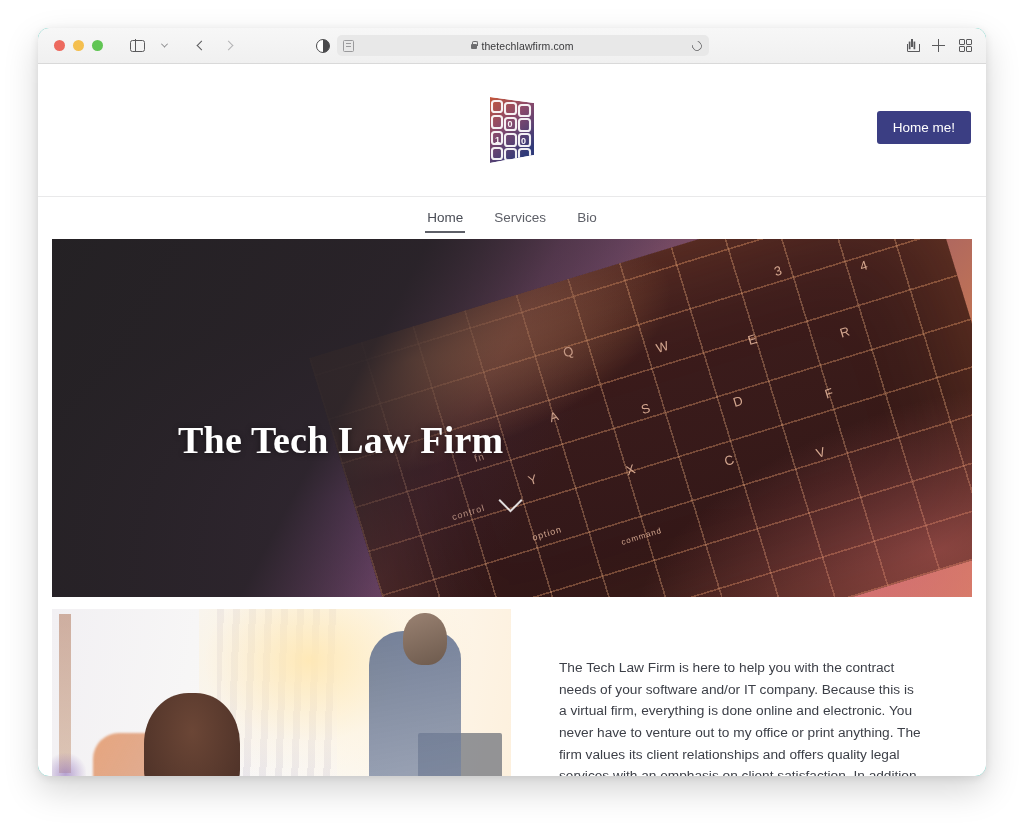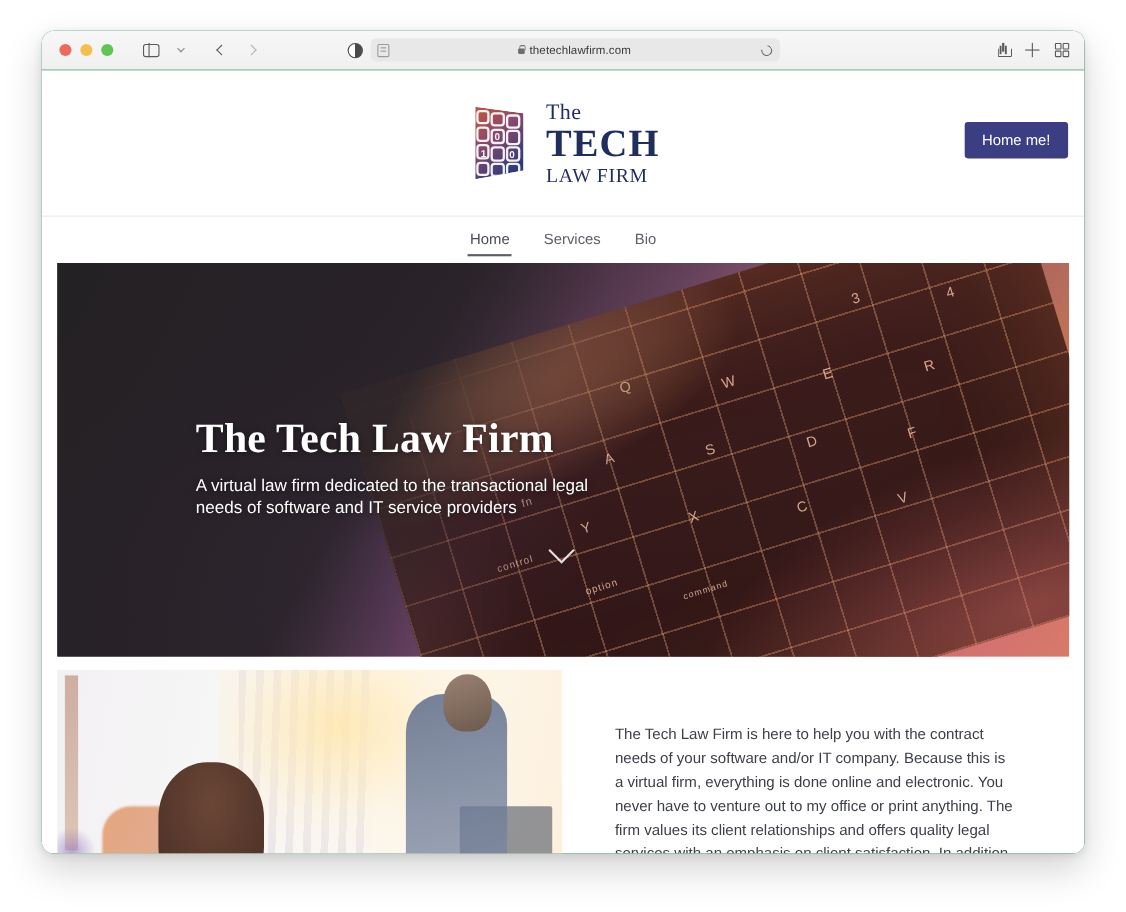--- a/index.html
+++ b/index.html
@@ -8,21 +8,21 @@
     background: #ffffff;
     font-family: "Liberation Sans", sans-serif;
     overflow: hidden;
   }
 
   
   .browser-window {
     position: absolute;
     left: 38px; top: 28px;
     width: 948px; height: 748px;
-    background: #15803d;
+    background: #14b8a6;
     border-radius: 11px;
     box-shadow: 0 14px 34px rgba(0,0,0,0.17), 0 2px 8px rgba(0,0,0,0.09);
     overflow: hidden;
   }
 
   
   .toolbar {
     position: relative;
     height: 36px;
     background: linear-gradient(#f7f7f7, #f0f0f0);
@@ -434,25 +434,20 @@
               <rect x="23" y="56" width="11" height="11" rx="2.6"></rect>
               <rect x="37" y="56" width="11" height="11" rx="2.6"></rect>
             </g>
             <g fill="#ffffff" font-family="Liberation Sans, sans-serif" font-size="9" font-weight="bold" opacity="0.95">
               <text x="25.5" y="34">0</text>
               <text x="13" y="50">1</text>
               <text x="39" y="51">0</text>
             </g>
           </g>
         </svg>
-        <div class="logo-text">
-          <div class="logo-the">The</div>
-          <div class="logo-tech">TECH</div>
-          <div class="logo-law">LAW FIRM</div>
-        </div>
       </div>
       <button class="email-btn">Home me!</button>
     </div>
 
     <div class="site-nav">
       <span class="nav-link active">Home</span>
       <span class="nav-link">Services</span>
       <span class="nav-link">Bio</span>
     </div>
 
@@ -476,24 +471,20 @@
         <span style="left:73%;top:12%">3</span>
         <span style="left:86%;top:17%">4</span>
         <span style="left:20%;top:36%;font-size:10px">fn</span>
         <span style="left:14%;top:49%;font-size:9px">control</span>
         <span style="left:25%;top:60%;font-size:9px">option</span>
         <span style="left:38%;top:68%;font-size:8px">command</span>
       </div>
       <div class="hero-edge"></div>
       <div class="hero-copy">
         <div class="hero-title">The Tech Law Firm</div>
-        <div class="hero-sub">
-          <div>A virtual law firm dedicated to the transactional legal</div>
-          <div>needs of software and IT service providers</div>
-        </div>
       </div>
       <div class="scroll-chevron"></div>
     </div>
 
     <div class="section-two">
       <div class="photo">
         <div class="frame-left"></div>
         <div class="curtain"></div>
         <div class="flare"></div>
         <div class="monitor"></div>

